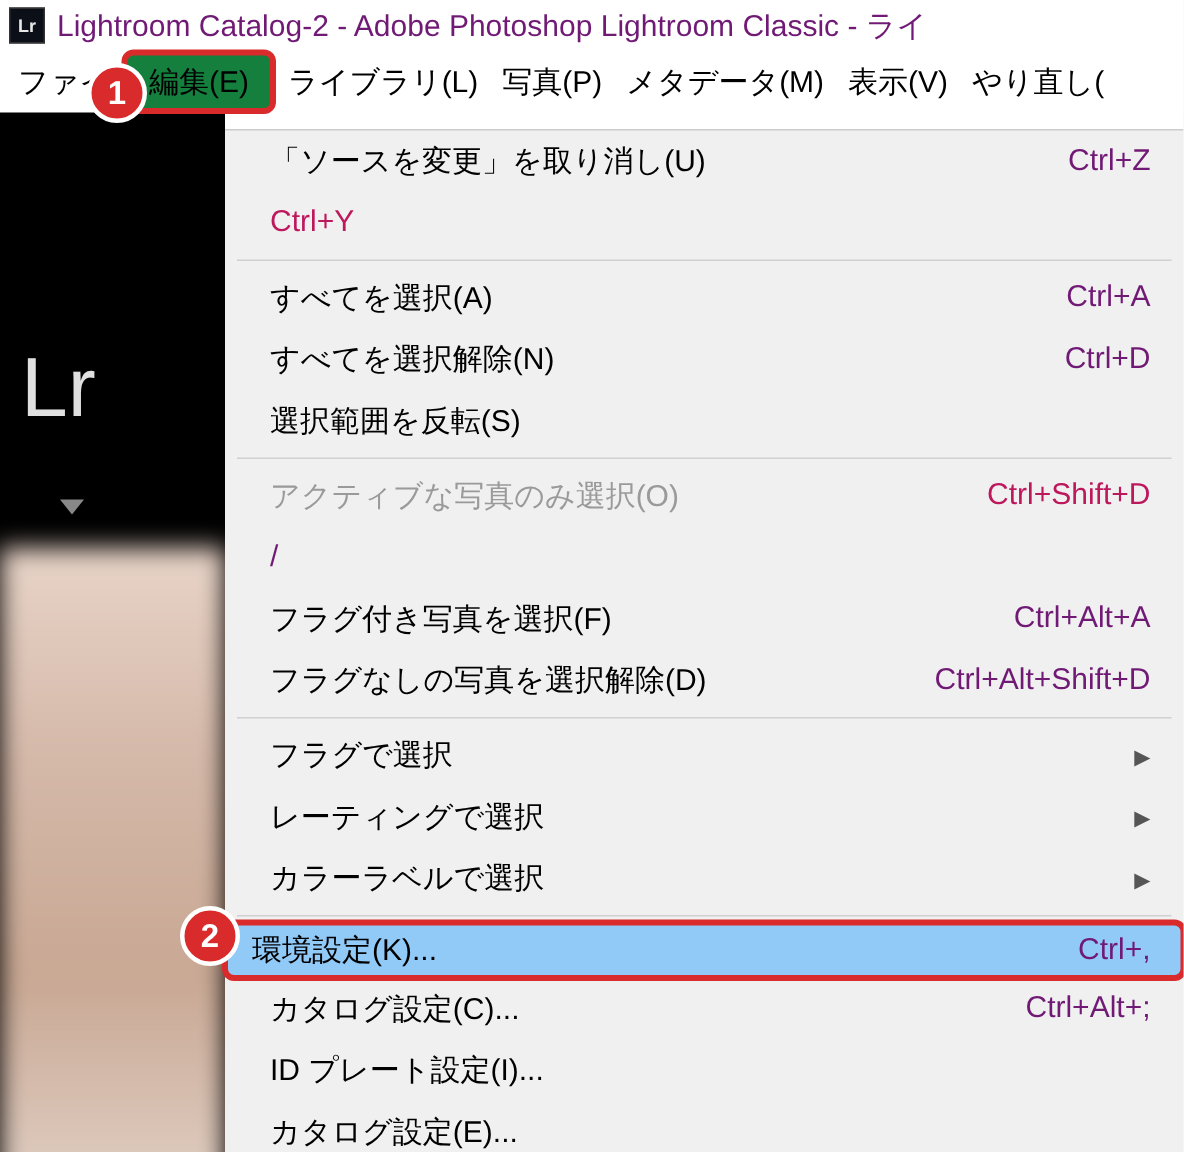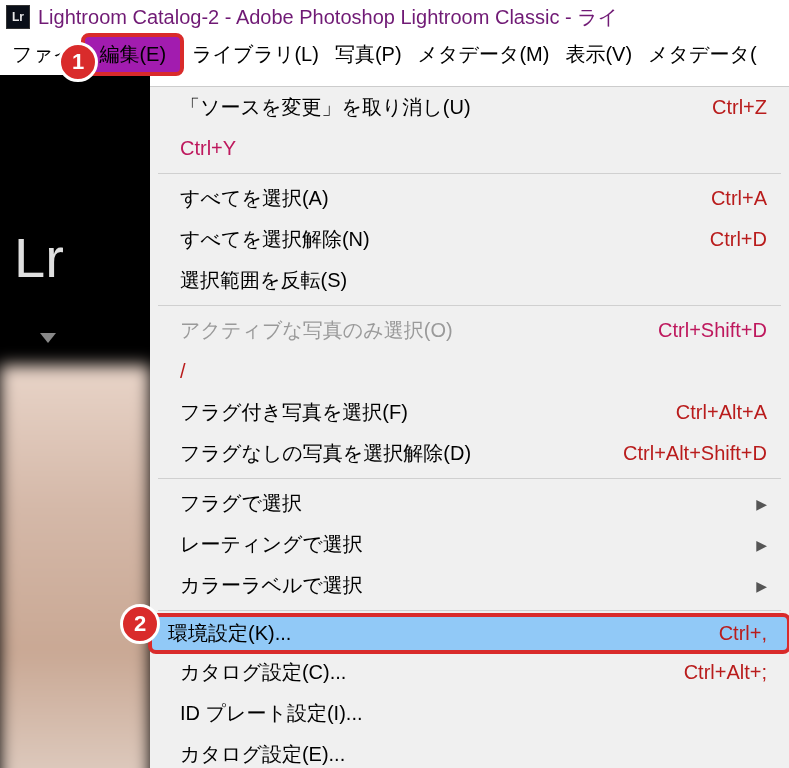--- a/index.html
+++ b/index.html
@@ -48,21 +48,21 @@
     }
     .menu-item {
       font-size: 20px;
       color: #000;
       padding: 4px 8px;
       cursor: pointer;
       white-space: nowrap;
     }
     .menu-item.file { margin-left: 0px; }
     .menu-item.edit {
-      background: #a21caf;
+      background: #15803d;
       border: 4px solid #d92b2b;
       border-radius: 8px;
       padding: 4px 14px;
       position: relative;
       z-index: 2;
     }
     .callout-badge {
       position: absolute;
       width: 40px;
       height: 40px;
@@ -147,21 +147,21 @@
       border-radius: 8px;
       margin: -2px -2px;
       padding: 5px 20px 5px 16px;
     }
     .menu-divider {
       height: 1px;
       background: #d0d0d0;
       margin: 4px 8px;
     }
     .shortcut {
-      color: #b91c1c;
+      color: #701a75;
       font-size: 20px;
     }
     .menu-row.disabled .shortcut {
       color: #be185d;
     }
     .submenu-arrow {
       color: #555;
       font-size: 14px;
     }
   </style>
@@ -175,21 +175,21 @@
   <span class="title-text">Lightroom Catalog-2 - Adobe Photoshop Lightroom Classic - ライ</span>
 </div>
 
 <div class="menubar">
   <span class="menu-item file">ファイ</span>
   <span class="menu-item edit">編集(E)</span>
   <span class="menu-item">ライブラリ(L)</span>
   <span class="menu-item">写真(P)</span>
   <span class="menu-item">メタデータ(M)</span>
   <span class="menu-item">表示(V)</span>
-  <span class="menu-item">メタデータ(</span>
+  <span class="menu-item">やり直し(</span>
 </div>
 
 <div class="callout-badge badge-1">1</div>
 <div class="callout-badge badge-2">2</div>
 
 <div class="dark-area">
   <div class="lr-logo">Lr</div>
   <div class="dropdown-triangle"></div>
   <div class="blurred-left"></div>
 </div>

